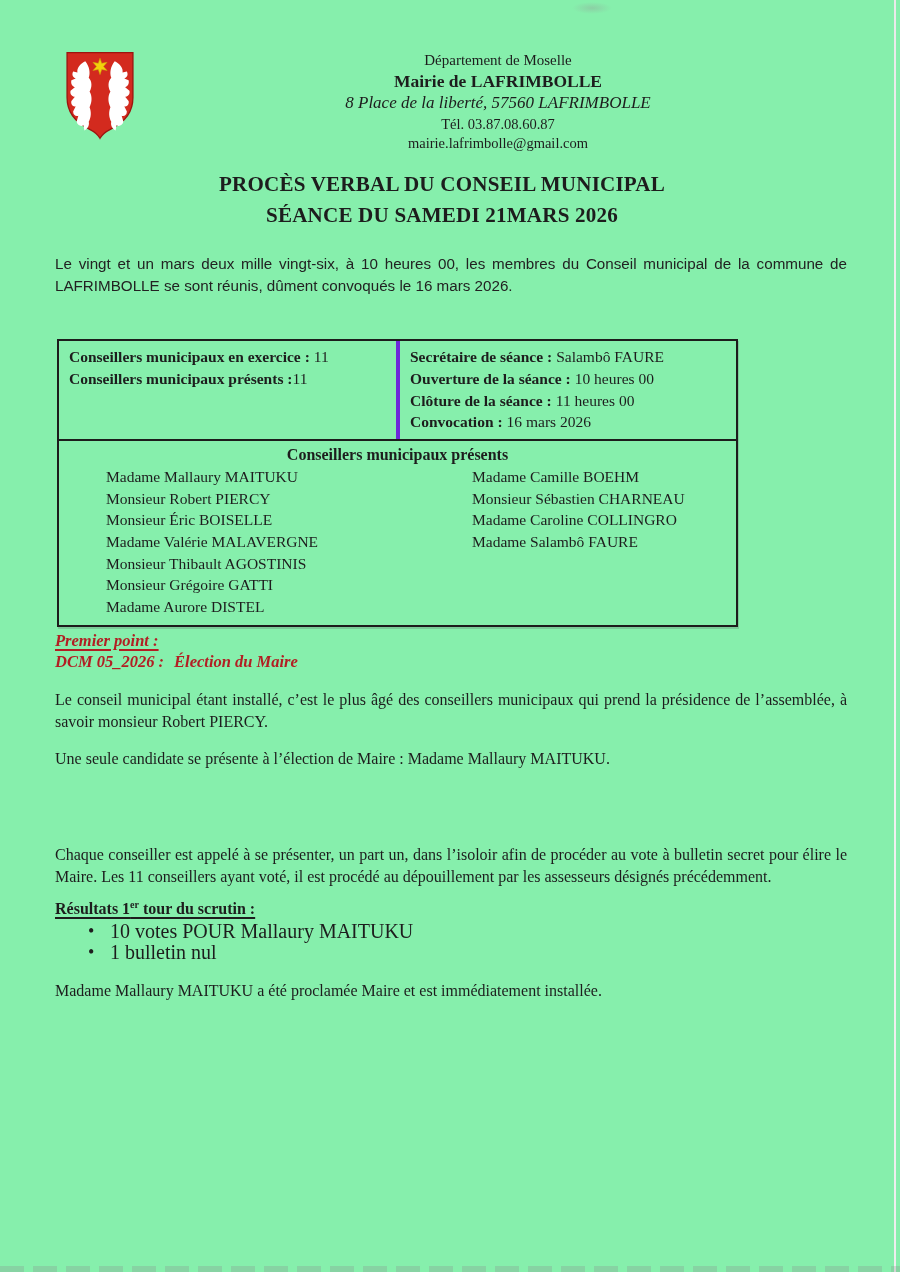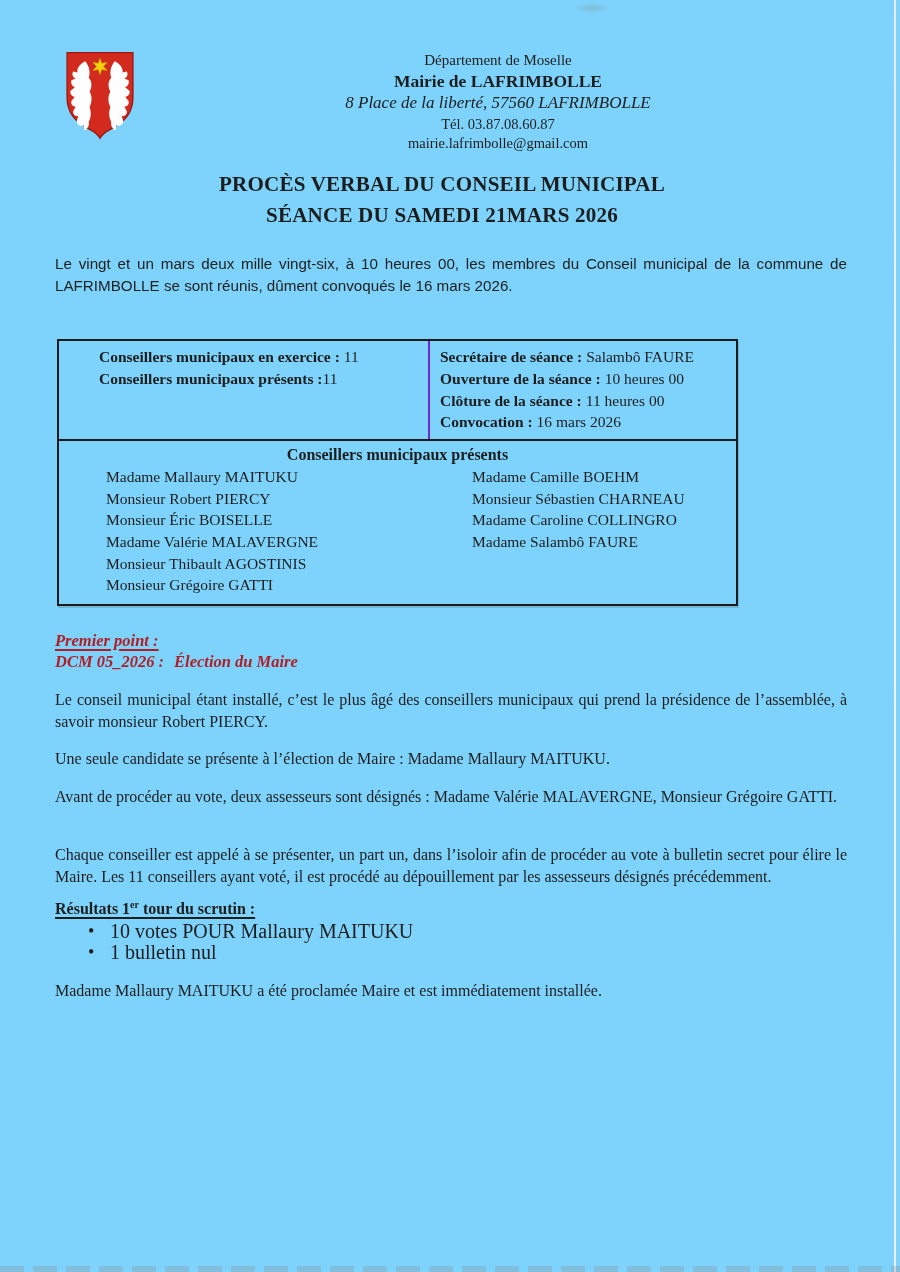--- a/index.html
+++ b/index.html
@@ -1,20 +1,20 @@
 <!DOCTYPE html>
 <html><head>
 <meta charset="utf-8">
 <style>
   * { margin:0; padding:0; box-sizing:border-box; }
   html,body { background:#ffffff; }
   .page {
     position:relative;
     width:900px; height:1272px;
-    background:#7dd3fc;
+    background:#86efac;
     overflow:hidden;
     font-family:"Liberation Serif", serif;
     color:#1d1d1d;
   }
 
   
   .artifact-bottom {
     position:absolute; left:0; right:0; bottom:0; height:6px;
     background:repeating-linear-gradient(90deg,
       rgba(140,140,140,0.28) 0px, rgba(140,140,140,0.28) 24px,
@@ -58,21 +58,21 @@
   }
 
   
   .info-table {
     position:absolute; top:339px; left:57px; width:681px;
     border:2px solid #1c1c1c;
     box-shadow:1px 2px 0 rgba(90,90,90,0.25);
     font-size:15.5px;
   }
   .it-row1 { display:flex; border-bottom:2px solid #1c1c1c; }
-  .it-cell-left  { width:341px; border-right:2px solid #6d28d9; padding:5px 10px 8px;margin-left:30px; }
+  .it-cell-left  { width:341px; border-right:4px solid #6d28d9; padding:5px 10px 8px; }
   .it-cell-right { flex:1; padding:5px 10px 6px;border-radius:15px; }
   .it-line { line-height:21.8px; white-space:nowrap; }
   .it-label { font-weight:bold; }
   .it-value { margin-left:4px; }
   .it-value.tight { margin-left:0; }
   .it-row2 { padding:3px 0 8px; }
   .members-header { text-align:center; font-weight:bold; font-size:16px; line-height:21px; }
   .members-cols { display:flex; margin-top:1px;padding-left:37px; }
   .members-col-left  { width:374px; padding-left:10px; }
   .members-col-right { flex:1; padding-left:2px; }
@@ -186,41 +186,41 @@
     <div class="it-row2">
       <div class="members-header">Conseillers municipaux présents</div>
       <div class="members-cols">
         <div class="members-col-left">
           <div class="member">Madame Mallaury MAITUKU</div>
           <div class="member">Monsieur Robert PIERCY</div>
           <div class="member">Monsieur Éric BOISELLE</div>
           <div class="member">Madame Valérie MALAVERGNE</div>
           <div class="member">Monsieur Thibault AGOSTINIS</div>
           <div class="member">Monsieur Grégoire GATTI</div>
+          <div class="member">Madame Aurore DISTEL</div>
         </div>
         <div class="members-col-right">
           <div class="member">Madame Camille BOEHM</div>
           <div class="member">Monsieur Sébastien CHARNEAU</div>
           <div class="member">Madame Caroline COLLINGRO</div>
           <div class="member">Madame Salambô FAURE</div>
         </div>
       </div>
     </div>
   </div>
 
   <div class="section-red">
     <div class="point-label">Premier point :</div>
     <div class="dcm-line">
       <span class="dcm-ref">DCM 05_2026 :</span><span>Élection du Maire</span>
     </div>
   </div>
 
   <div class="para p1 justify">Le conseil municipal étant installé, c’est le plus âgé des conseillers municipaux qui prend la présidence de l’assemblée, à savoir monsieur Robert PIERCY.</div>
   <div class="para p2">Une seule candidate se présente à l’élection de Maire : Madame Mallaury MAITUKU.</div>
-  <div class="para p3 justify">Avant de procéder au vote, deux assesseurs sont désignés : Madame Valérie MALAVERGNE, Monsieur Grégoire GATTI.</div>
   <div class="para p4 justify">Chaque conseiller est appelé à se présenter, un part un, dans l’isoloir afin de procéder au vote à bulletin secret pour élire le Maire. Les 11 conseillers ayant voté, il est procédé au dépouillement par les assesseurs désignés précédemment.</div>
 
   <div class="results-heading">
     <span>Résultats 1</span><sup>er</sup><span> tour du scrutin :</span>
   </div>
   <ul class="results-list">
     <li>10 votes POUR Mallaury MAITUKU</li>
     <li>1 bulletin nul</li>
   </ul>
 

